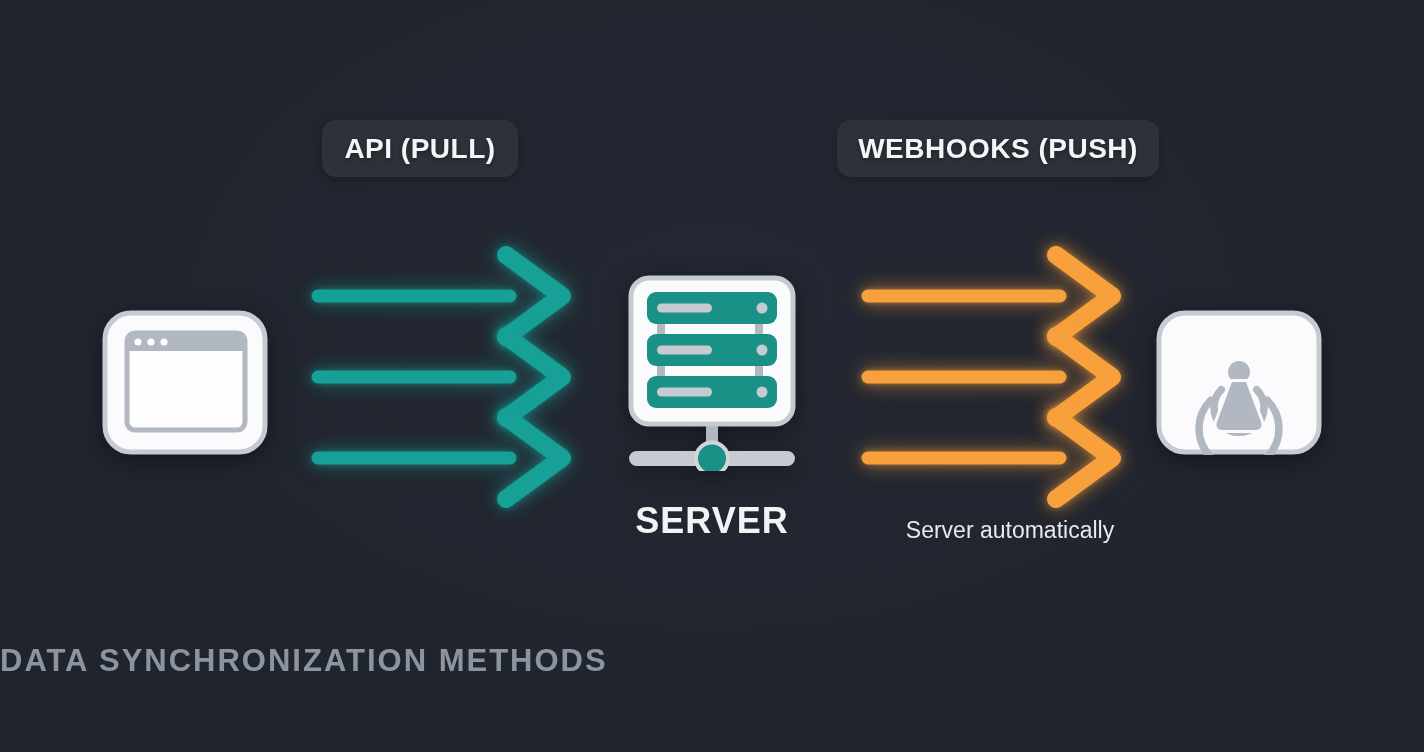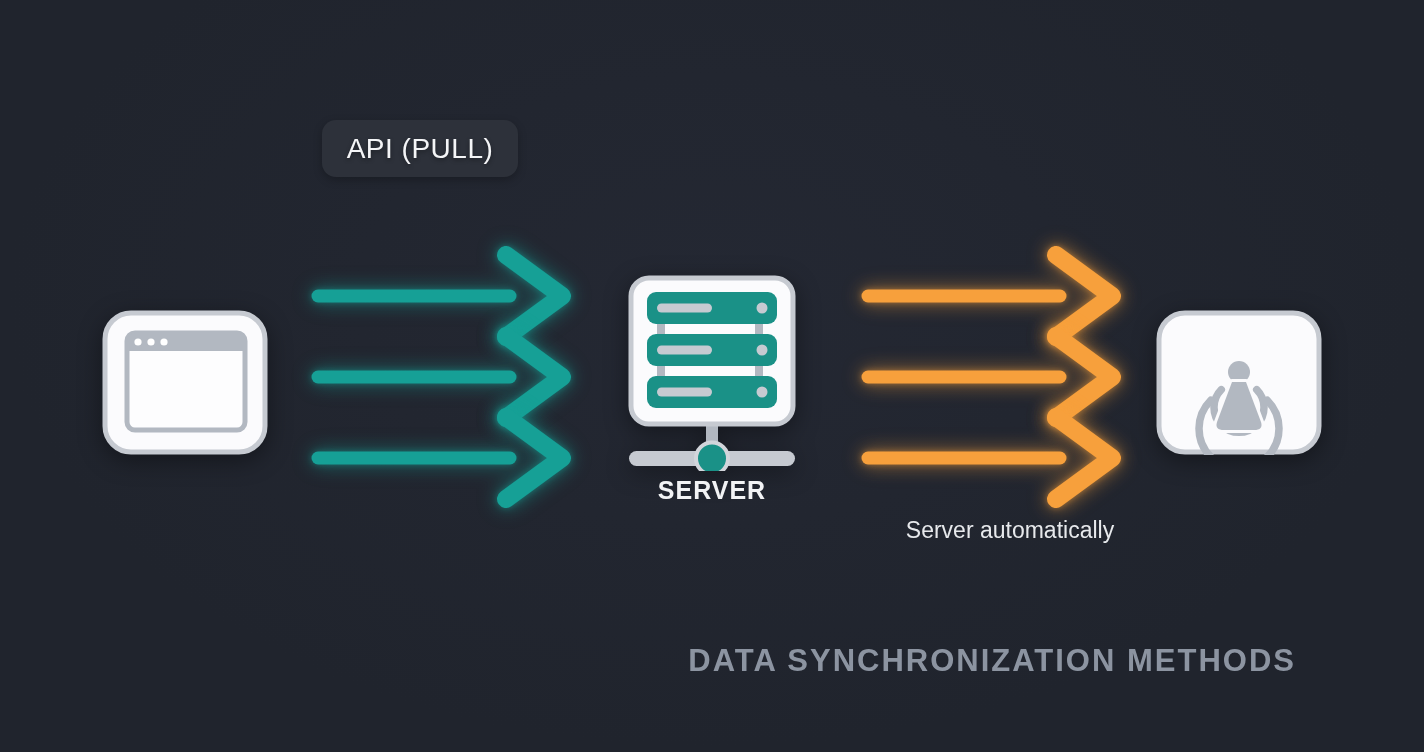--- a/index.html
+++ b/index.html
@@ -18,21 +18,21 @@
 
   
   .badge {
     position: absolute;
     top: 120px;
     height: 57px;
     border-radius: 14px;
     background: var(--badge_bg);
     color: var(--badge_text);
     font-size: 28px;
-    font-weight: normal;
+    font-weight: bold;
     letter-spacing: 0.5px;
     display: flex;
     align-items: center;
     justify-content: center;
     text-shadow: 0 2px 4px rgba(0,0,0,0.35);
     box-shadow: 0 3px 8px rgba(0,0,0,0.25);
   }
   .badge-pull { left: 322px; width: 196px; }
   .badge-push { left: 837px; width: 322px; }
 
@@ -62,53 +62,54 @@
   }
   .arrow-pull { left: 310px; }
   .arrow-push { left: 860px; }
   .arrow-row-1 { top: 241px; }
   .arrow-row-2 { top: 322px; }
   .arrow-row-3 { top: 403px; }
 
   
   .server-label {
     position: absolute;
-    left: 612px; top: 476px; width: 200px;
+    left: 612px; top: 500px; width: 200px;
     text-align: center;
     color: var(--server_label_text);
-    font-size: 25px;
+    font-size: 36px;
     font-weight: bold;
     letter-spacing: 1px;
   }
   .caption {
     position: absolute;
     top: 516px; width: 310px;
     text-align: center;
     color: var(--caption_text);
     font-size: 23px;
     line-height: 29.5px;
   }
   .caption-pull { left: 272px; }
   .caption-push { left: 855px; }
   .footer-title {
     position: absolute;
     left: 0; top: 643px; width: 1296px;
-    text-align: right;
+    text-align: left;
     color: var(--title_text);
     font-size: 31px;
     font-weight: bold;
     letter-spacing: 2px;
   }
 </style>
 </head>
 <body>
 
 <div class="canvas">
 
   <div class="badge badge-pull">API (PULL)</div>
+  <div class="badge badge-push">WEBHOOKS (PUSH)</div>
 
   <svg class="node-icon client-icon" width="166" height="145" viewBox="0 0 166 145">
     <rect x="3" y="3" width="160" height="139" rx="26" fill="#fbfbfd" stroke="#c6cad1" stroke-width="5"></rect>
     <rect x="25" y="23" width="118" height="97" rx="8" fill="#fdfdfe" stroke="#b2b8c1" stroke-width="5"></rect>
     <path d="M33 23 h102 a8 8 0 0 1 8 8 v10 h-118 v-10 a8 8 0 0 1 8 -8 z" fill="#b2b8c1"></path>
     <circle cx="36" cy="32" r="3.6" fill="#ffffff"></circle>
     <circle cx="49" cy="32" r="3.6" fill="#ffffff"></circle>
     <circle cx="62" cy="32" r="3.6" fill="#ffffff"></circle>
   </svg>
 

